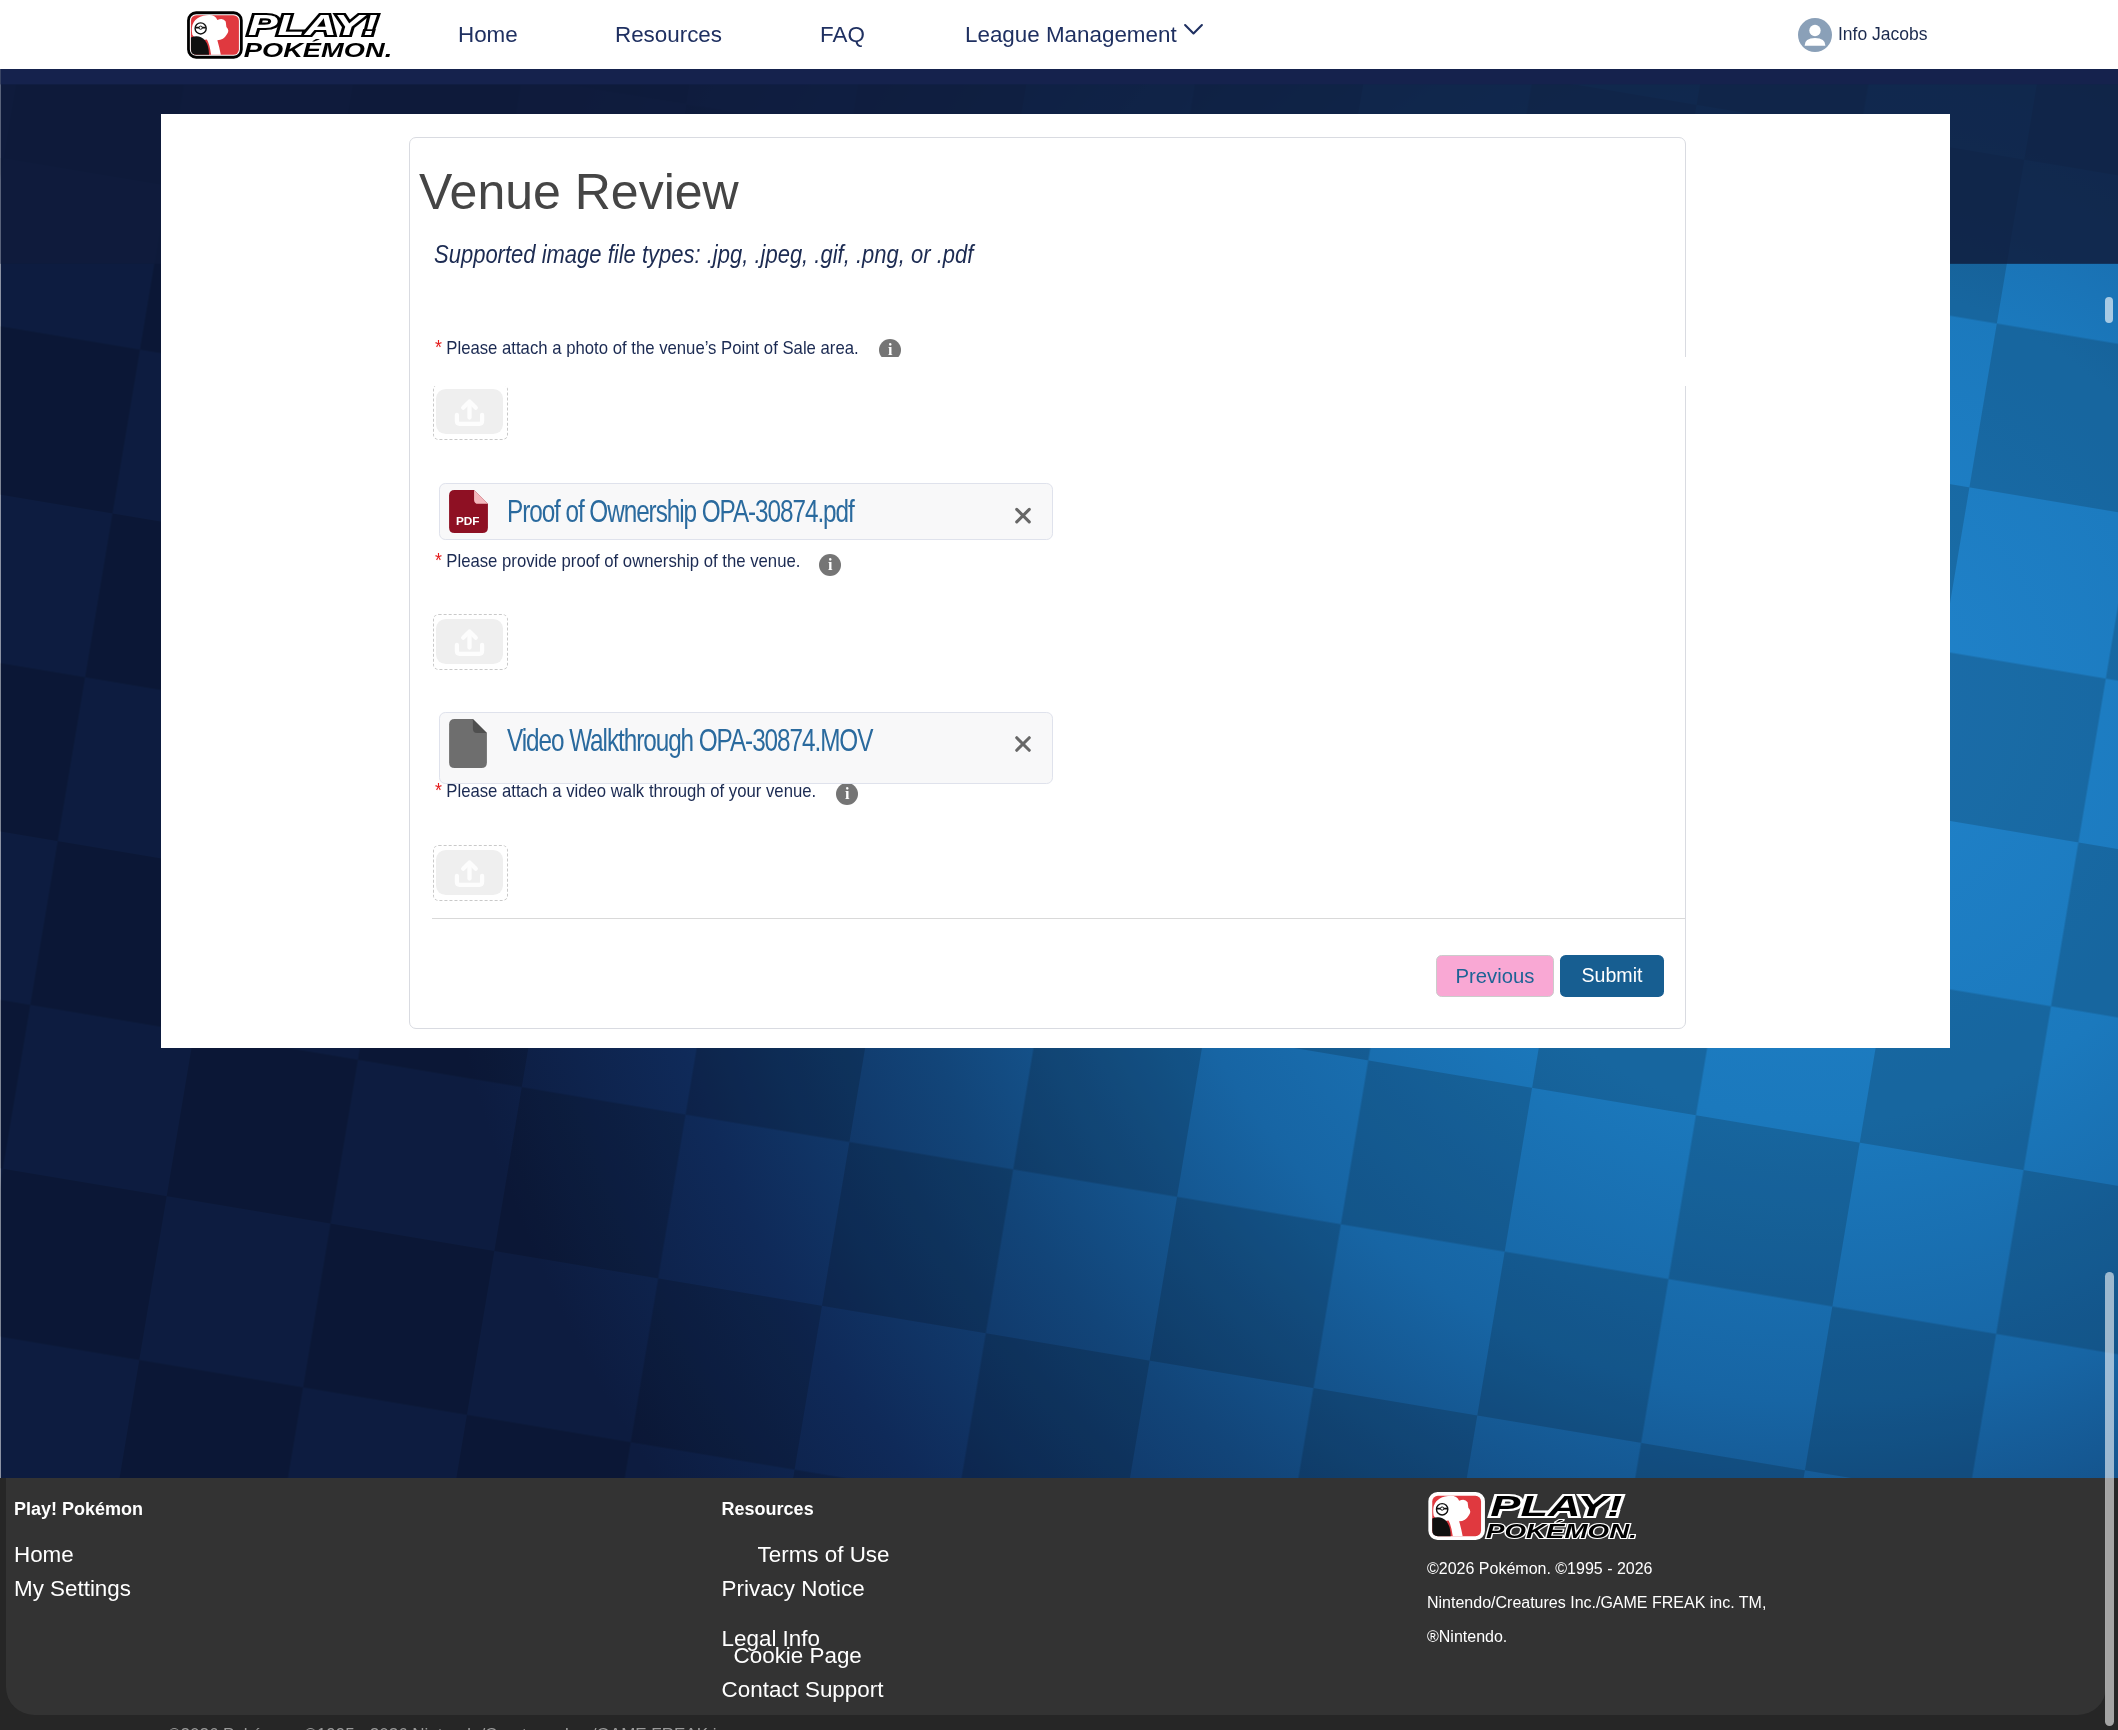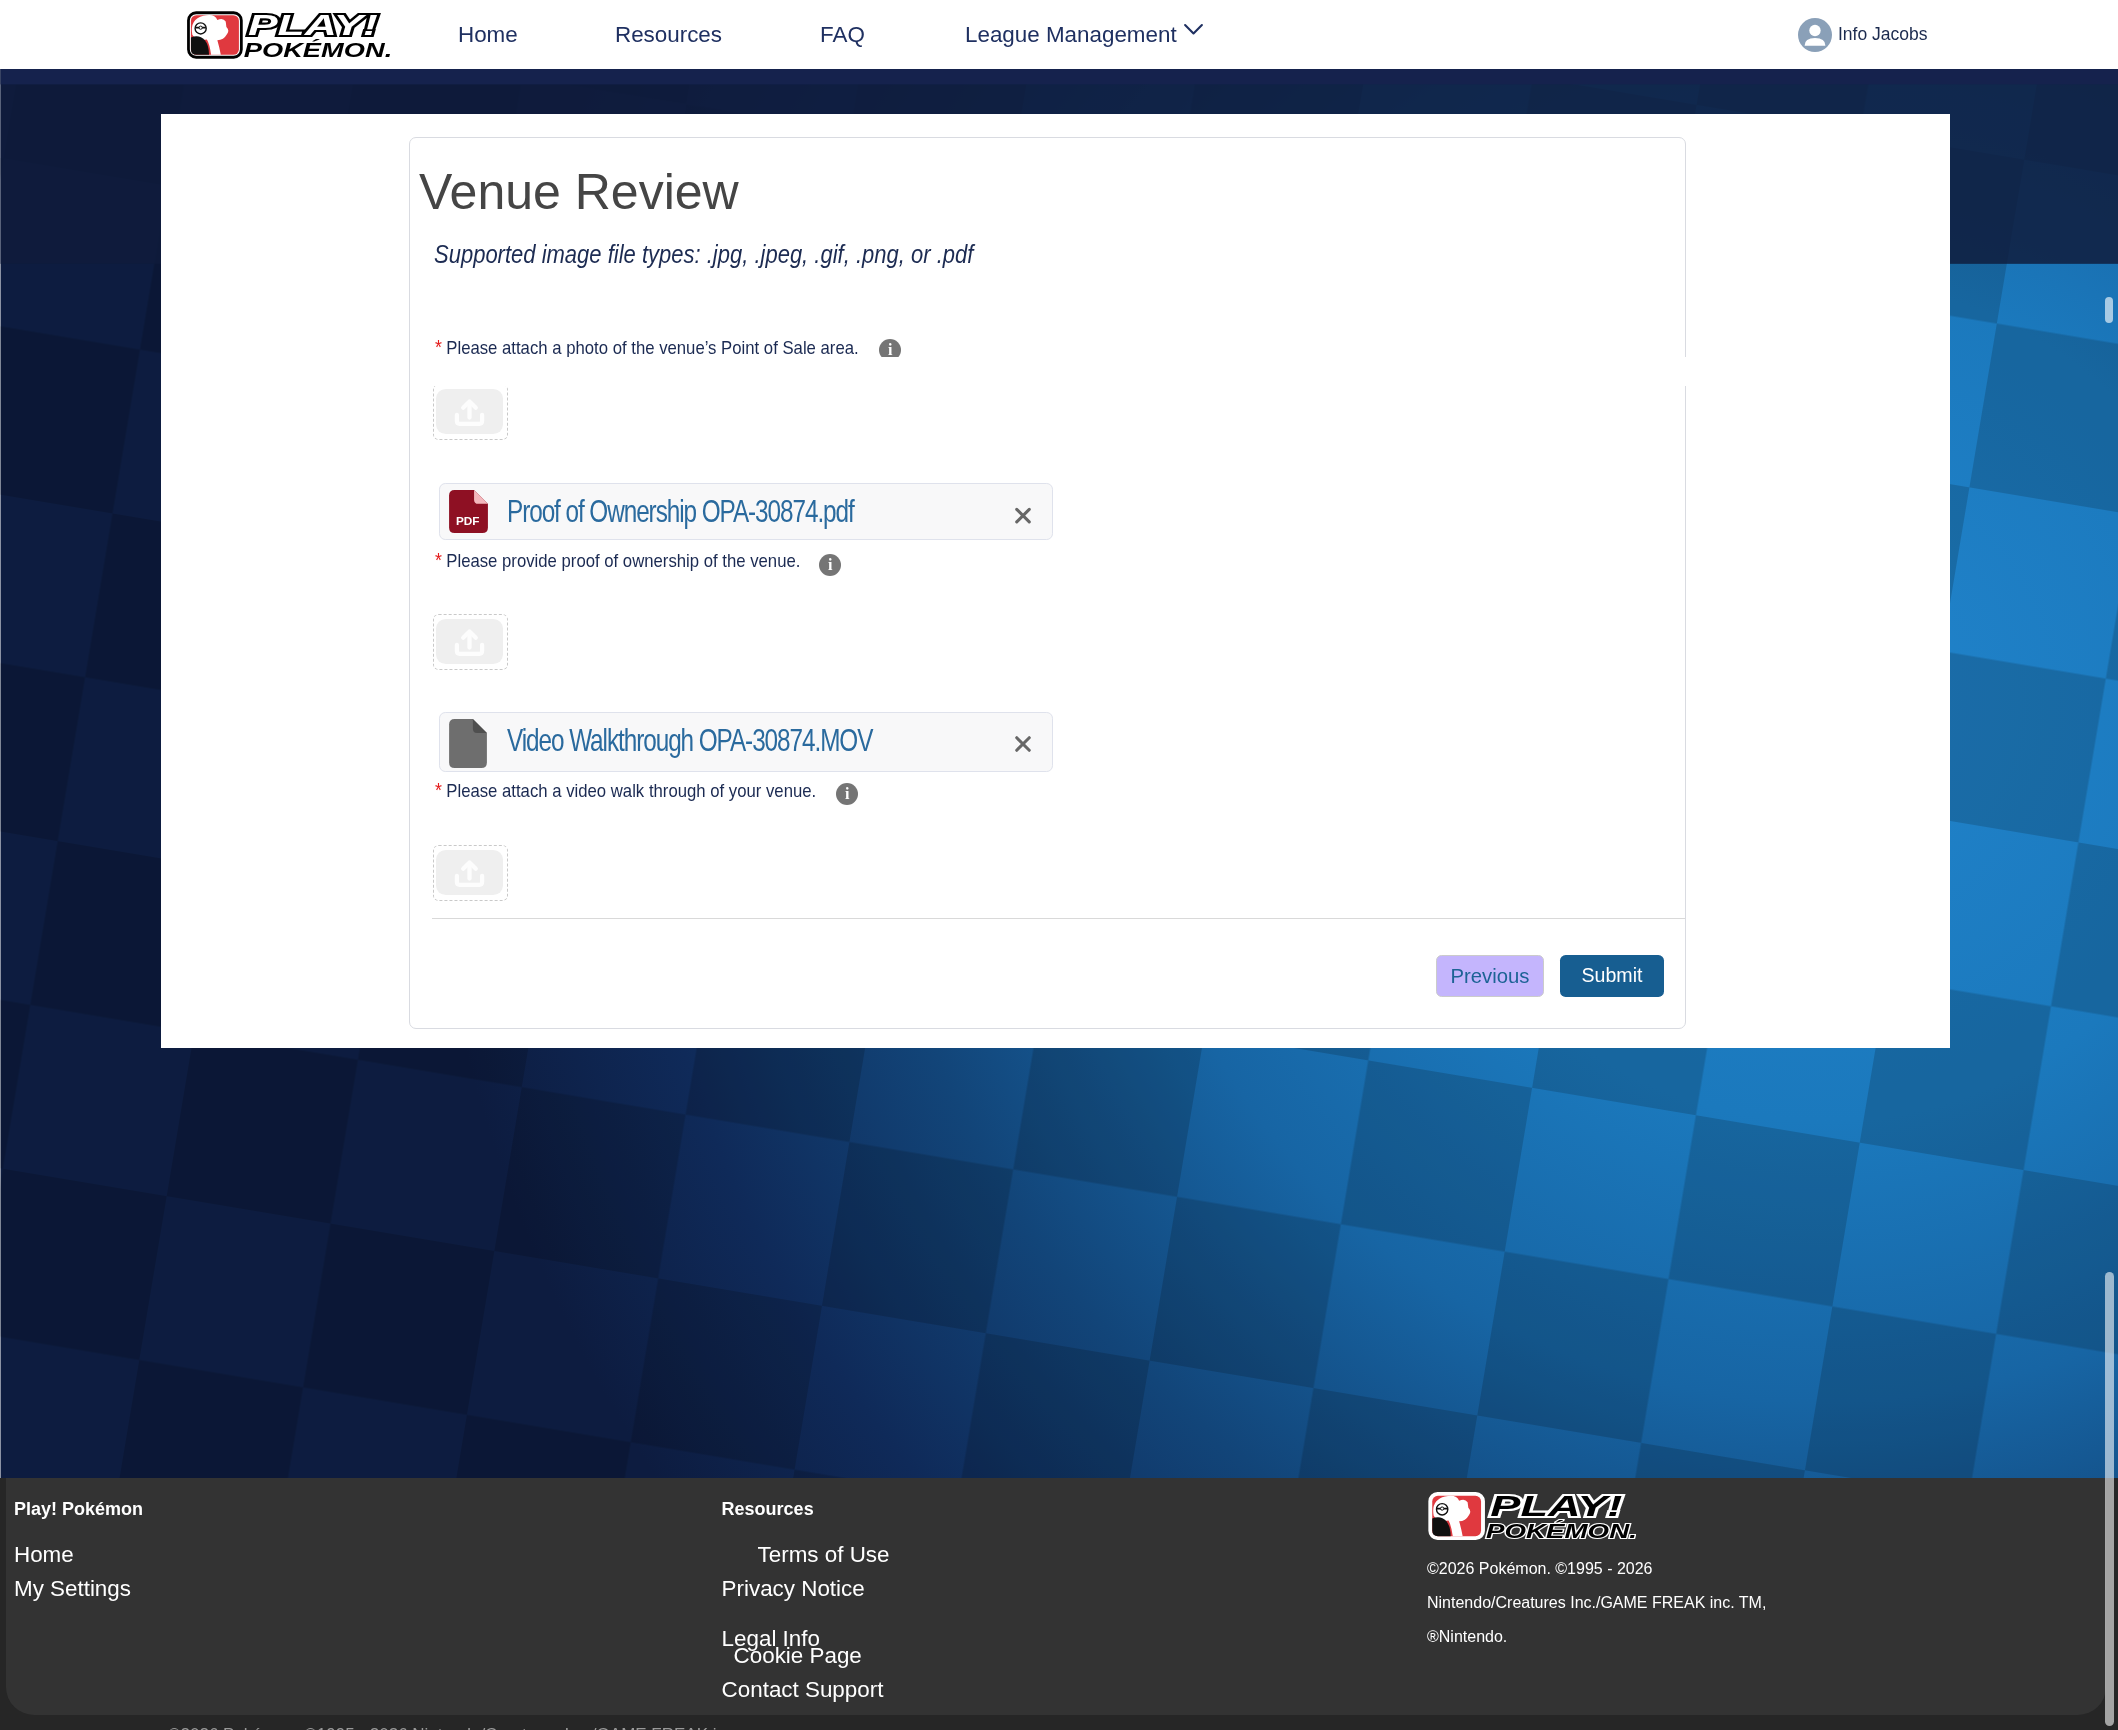--- a/index.html
+++ b/index.html
@@ -27,21 +27,21 @@
   .lblrow .star { color:#e41c1c; font-size:20.3px; margin-right:4.9px; }
   .inf { position:absolute; width:22.4px; height:22.4px; border-radius:50%; background:#757575; color:#fff; text-align:center; font-size:16px; line-height:22.4px; font-weight:bold; z-index:1; font-family:"Liberation Serif", serif;}
 
   .clipper { position:absolute; background:#fff; z-index:3; }
 
   .upbox { position:absolute; left:23px; width:75px; height:56px; border:1.4px dashed #c9c9c9; border-radius:5.6px; z-index:2; }
   .upbtn { position:absolute; left:2.1px; top:4.2px; width:67px; height:45px; background:#efefef; border-radius:9.8px; }
 
   #divider { position:absolute; left:22.4px; top:780px; width:1253px; height:1.4px; background:#d9d9d9; }
   .btn { position:absolute; top:817px; height:42px; border-radius:5.6px; font-size:20.3px; line-height:41px; text-align:center; }
-  #btnprev { left:1026px; width:108px; background:#c4b5fd; border:1.4px solid #cbcbcb; color:#1d6395; }
+  #btnprev { left:1026px; width:118px; background:#f9a8d4; border:1.4px solid #cbcbcb; color:#1d6395; }
   #btnsub  { left:1150px; width:104px; background:#175e91; color:#fff; font-size:19.6px; }
 
   #footerbase { position:absolute; left:0; top:1478px; width:2119px; height:252px; background:#262626; z-index:15; }
   #footer { position:absolute; left:5.6px; top:1478px; width:2100px; height:237px; background:#333333; border-radius:0 0 28px 28px; z-index:16; color:#fff; }
   #footer h3 { font-size:18px; font-weight:bold; line-height:1; }
   #footer a { color:#fff; text-decoration:none; font-size:22.4px; line-height:1; display:block; }
   #copyright { position:absolute; left:1427px; top:1552px; width:505px; font-size:16px; line-height:34px; color:#fff; z-index:17; }
   #tinybottom { position:absolute; left:168px; top:1725px; font-size:17px; color:#9a9a9a; z-index:18; }
 
   #scrolltrack { position:absolute; left:2105px; top:1272px; width:9px; height:454px; background:rgba(255,255,255,0.58); border-radius:4.9px; z-index:25; }
@@ -147,21 +147,21 @@
         <svg class="abs" style="left:18px; top:8.4px;" width="31" height="28" viewBox="0 0 44 40">
           <g stroke="#fdfdfd" fill="none" stroke-width="6">
             <path d="M22 28 V8" stroke-linecap="round"></path>
             <path d="M13 14 L22 5 L31 14" stroke-linecap="round" stroke-linejoin="round"></path>
             <path d="M4 24 V33 Q4 37 8 37 H36 Q40 37 40 33 V24" stroke-linecap="round"></path>
           </g>
         </svg>
       </div>
     </div>
 
-    <div class="filecard" style="top:574px; height:60px;">
+    <div class="filecard" style="top:574px; height:72px;">
       <svg class="ficon" width="38" height="49" viewBox="0 0 54 70">
         <path d="M8 0 H34 L54 20 V62 Q54 70 46 70 H8 Q0 70 0 62 V8 Q0 0 8 0 Z" fill="#6e6e6e"></path>
         <path d="M34 0 L54 20 H40 Q34 20 34 14 Z" fill="#4f4f4f"></path>
       </svg>
       <div class="fname" style="top:10.5px;">Video Walkthrough OPA-30874.MOV</div>
       <svg class="fx" viewBox="0 0 46 80">
           <path d="M14 31 L32 49 M32 31 L14 49" stroke="#676767" stroke-width="4.4" stroke-linecap="round"></path>
         </svg>
     </div>
     <div class="lblrow" style="top:642px;"><span class="star">*</span>Please attach a video walk through of your venue.</div>

